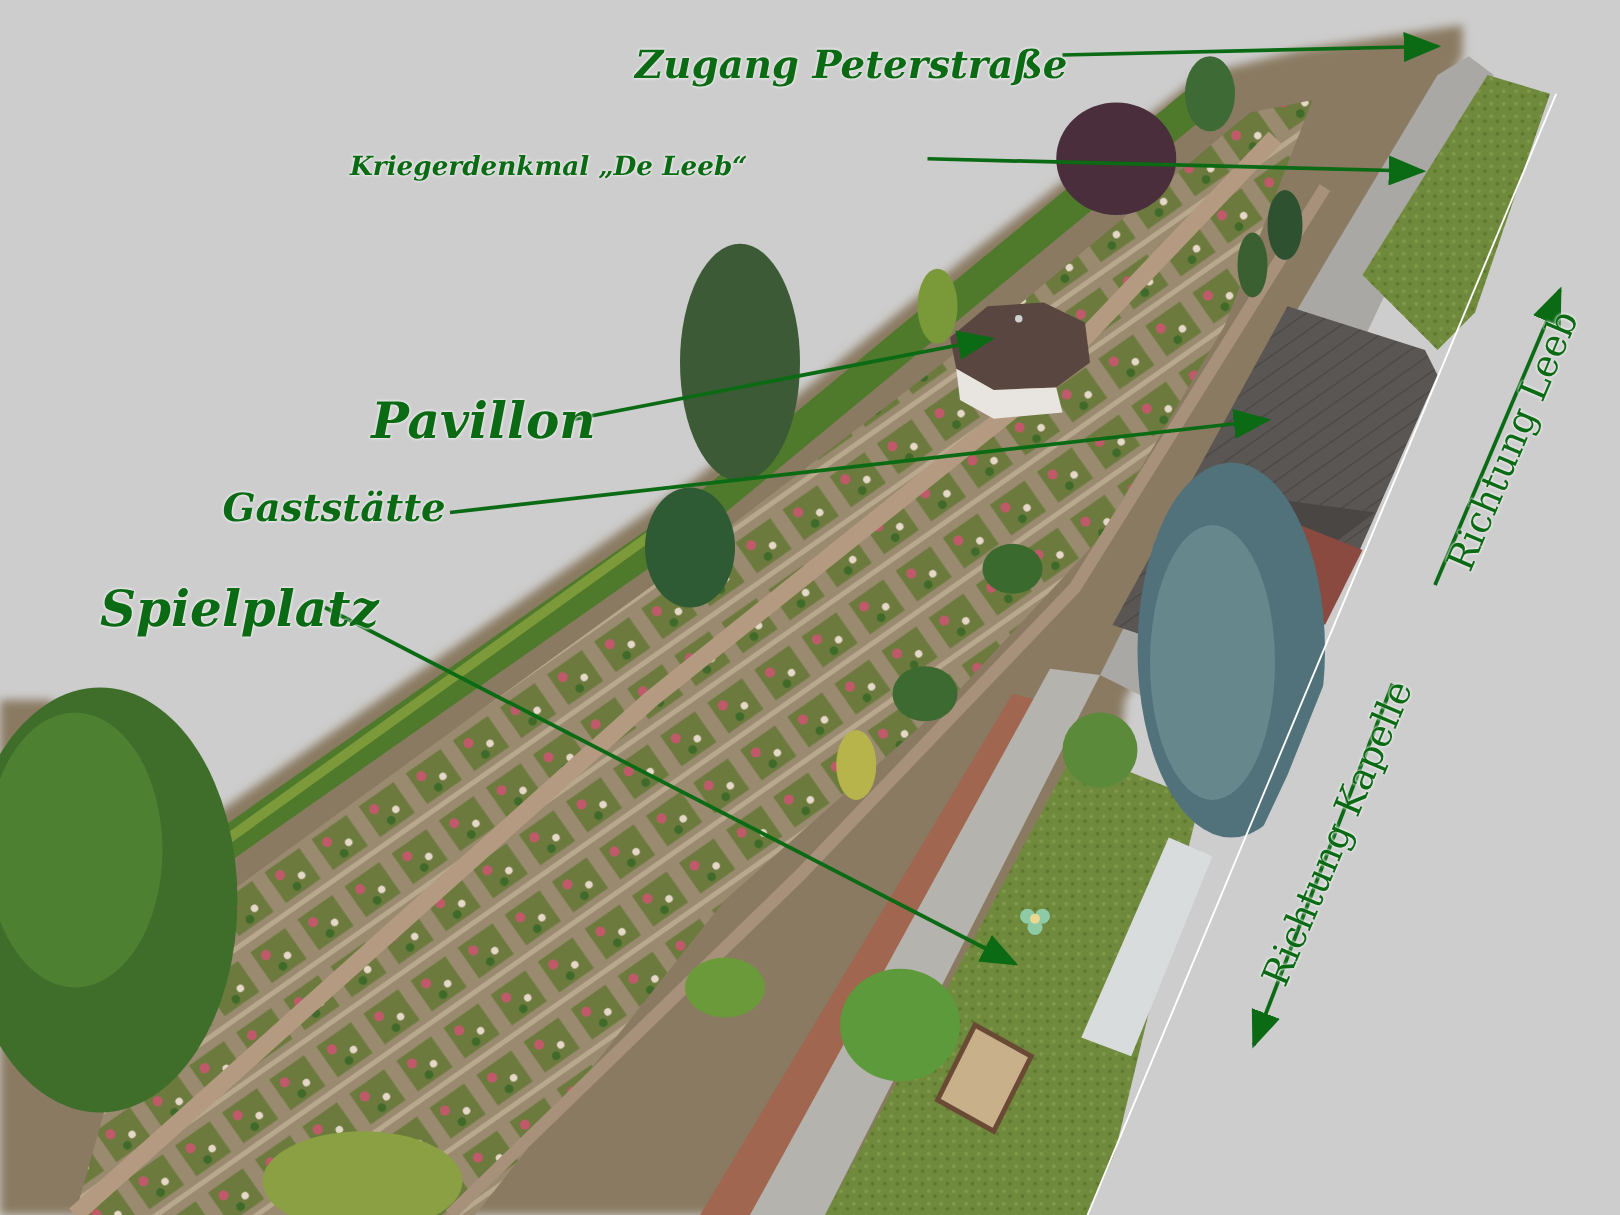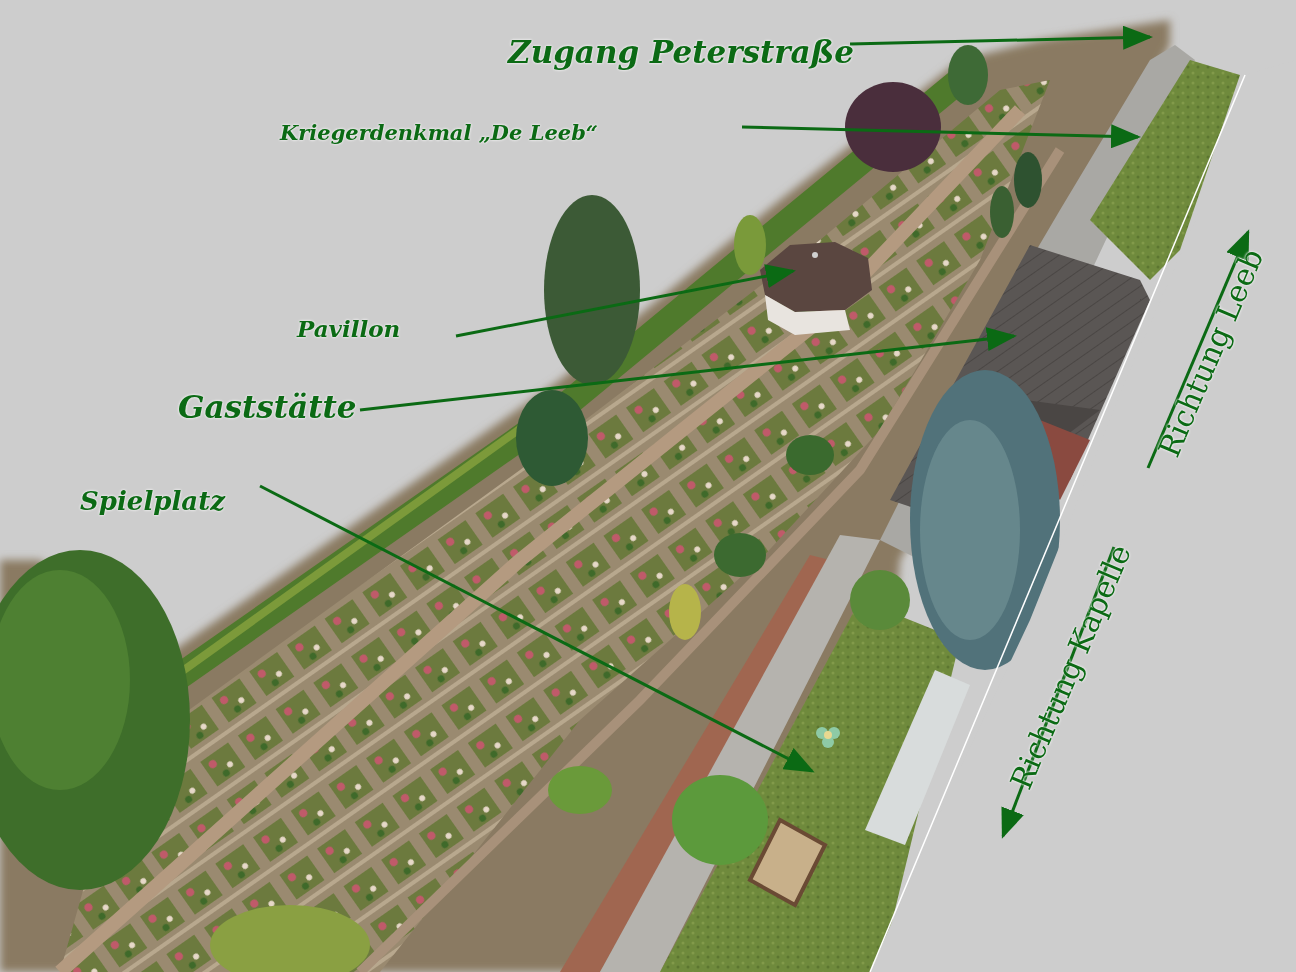--- a/index.html
+++ b/index.html
@@ -124,19 +124,19 @@
       <line x1="456" y1="336" x2="793" y2="271" stroke="#0b6a14" stroke-width="3" marker-end="url(#ah)"></line>
       <line x1="360" y1="410" x2="1014" y2="336" stroke="#0b6a14" stroke-width="3" marker-end="url(#ah)"></line>
       <line x1="260" y1="486" x2="812" y2="771" stroke="#0b6a14" stroke-width="3" marker-end="url(#ah)"></line>
       <line x1="1148" y1="468" x2="1248" y2="232" stroke="#0b6a14" stroke-width="3" marker-end="url(#ah)"></line>
       <line x1="1114" y1="547" x2="1003" y2="836" stroke="#0b6a14" stroke-width="3" marker-end="url(#ah)"></line>
     </g>
   </svg>
 
   <div class="lbl" style="left:508px; top:37px; font-size:31px;">Zugang Peterstraße</div>
   <div class="lbl" style="left:280px; top:109px; font-size:21px;margin-top:13px;">Kriegerdenkmal „De Leeb“</div>
-  <div class="lbl" style="left:297px; top:317px; font-size:23px;">Pavillon</div>
+  <div class="lbl" style="left:297px; top:317px; font-size:40px;">Pavillon</div>
   <div class="lbl" style="left:178px; top:392px; font-size:31px;text-align:center;">Gaststätte</div>
-  <div class="lbl" style="left:80px; top:488px; font-size:26px;">Spielplatz</div>
+  <div class="lbl" style="left:80px; top:468px; font-size:40px;">Spielplatz</div>
 
   <div class="lbl" style="left:1100px; top:338px; font-size:30px; font-style:normal; font-weight:normal; transform:rotate(-67deg); transform-origin:center;">Richtung Leeb</div>
   <div class="lbl" style="left:940px; top:652px; font-size:30px; font-style:normal; font-weight:normal; transform:rotate(-67deg); transform-origin:center;">Richtung Kapelle</div>
 </div>
 
 </body></html>

